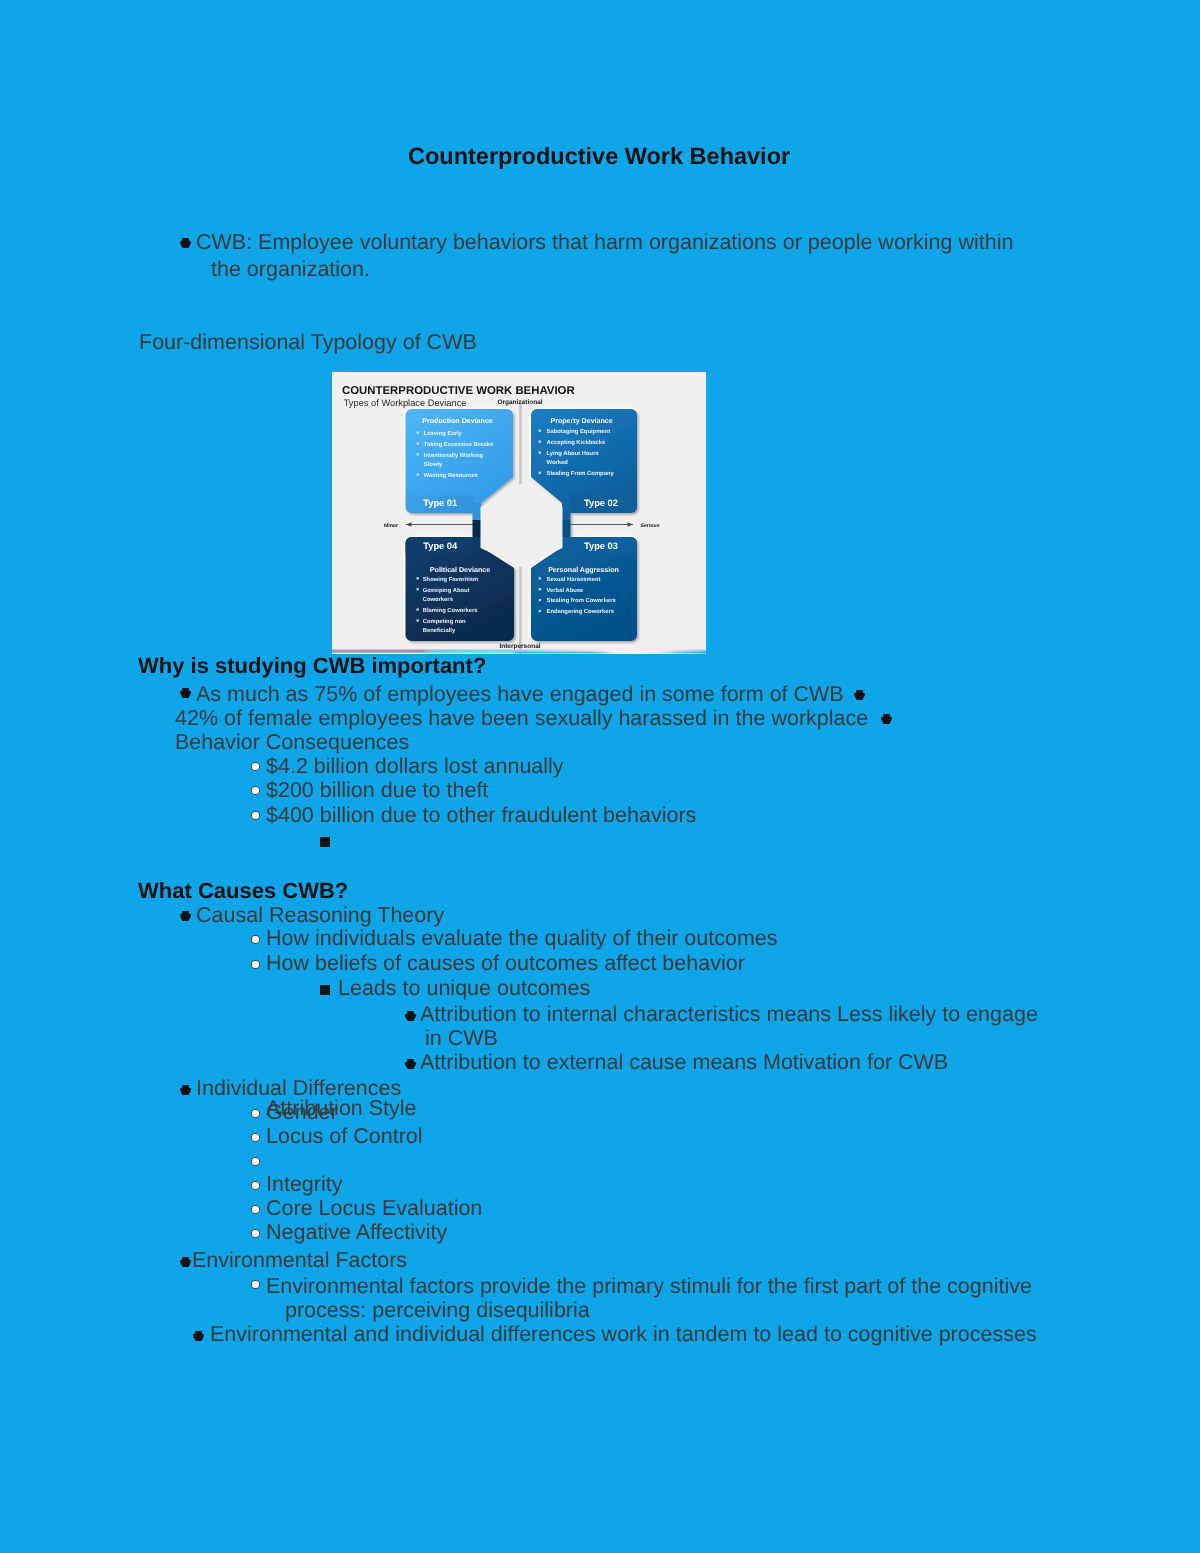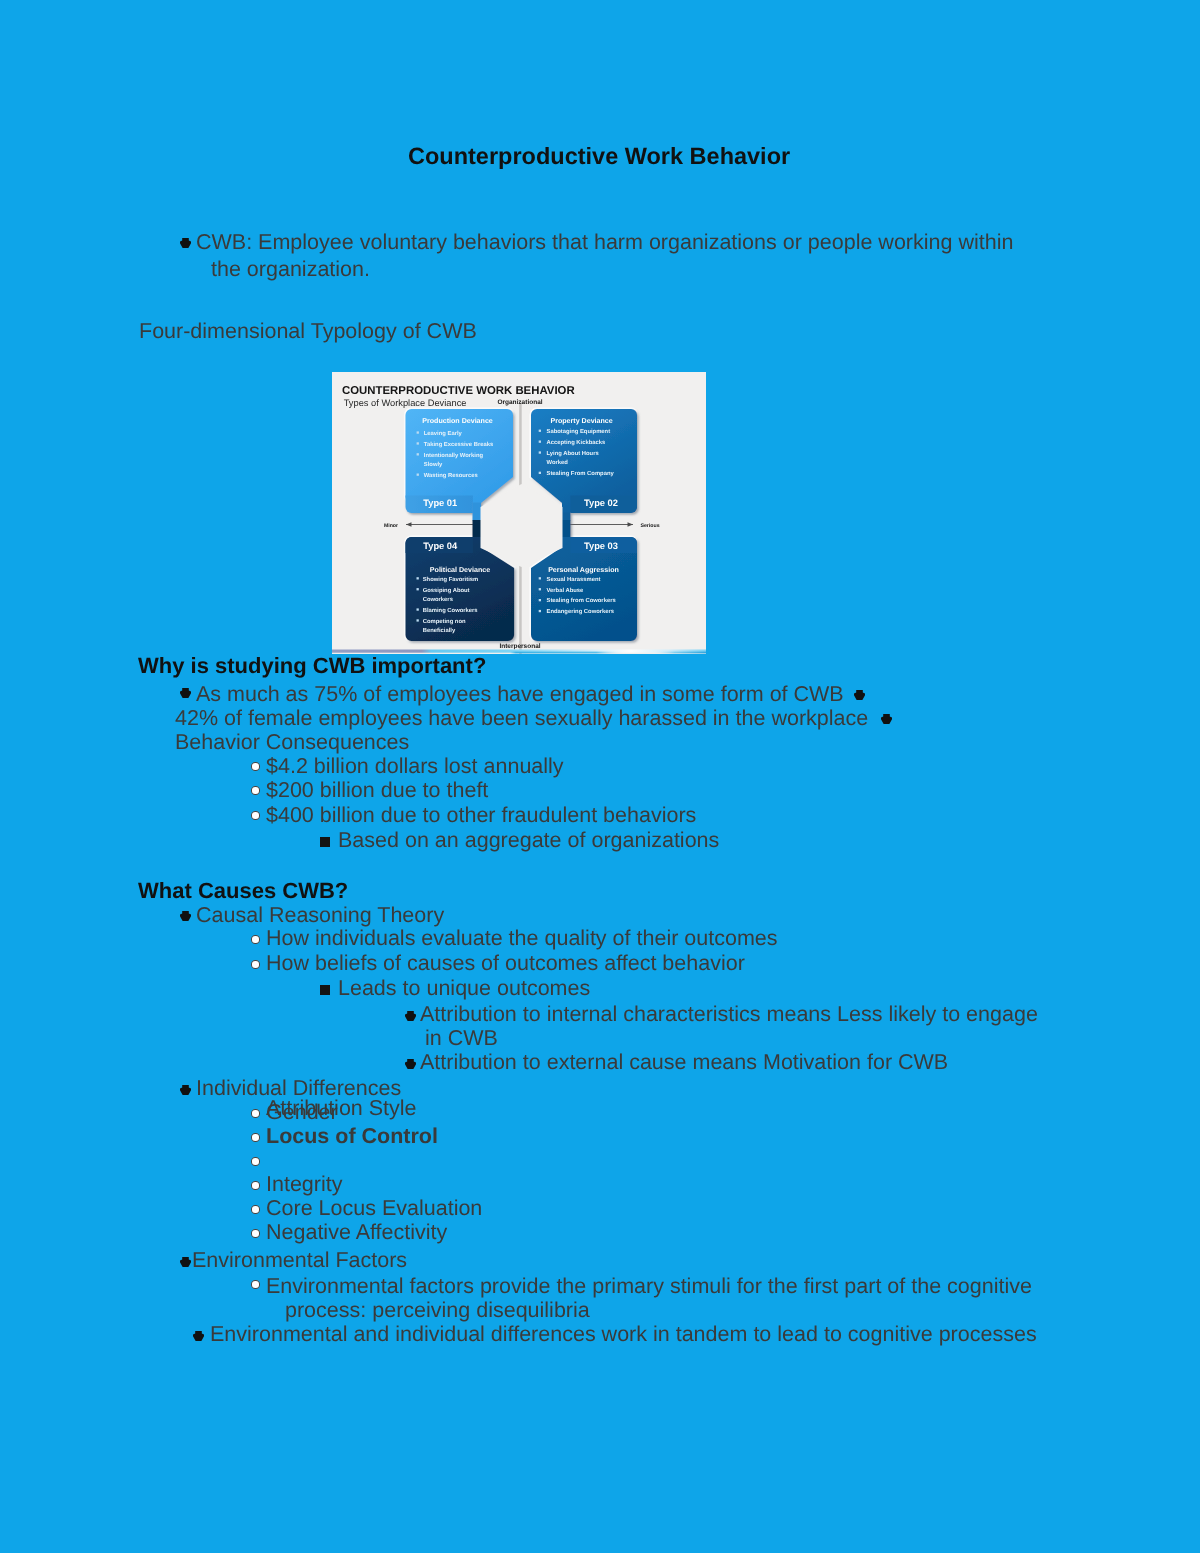--- a/index.html
+++ b/index.html
@@ -18,21 +18,21 @@
 </head>
 <body>
 
 <div class="page">
   <div class="ttl" style="left:408px;top:143px;">Counterproductive Work Behavior</div>
 
   <span class="bd" style="left:180px;top:238px;"></span>
   <div class="ln" style="left:196px;top:230px;">CWB: Employee voluntary behaviors that harm organizations or people working within</div>
   <div class="ln" style="left:211px;top:257px;">the organization.</div>
 
-  <div class="ln" style="left:139px;top:319px;">Four-dimensional Typology of CWB</div>
+  <div class="ln" style="left:139px;top:330px;">Four-dimensional Typology of CWB</div>
 
   <div class="fig" id="figure" style="left:332px;top:372px;width:374px;height:282px;">
    <svg width="374" height="282" viewBox="0 0 374 282">
     <defs>
       <linearGradient id="gTL" x1="0" y1="0" x2="0.85" y2="1">
         <stop offset="0" stop-color="#50b6f8"></stop>
             <stop offset="1" stop-color="#2f9bea"></stop>
       </linearGradient>
       <linearGradient id="gTLb" x1="0" y1="0" x2="1" y2="0">
         <stop offset="0" stop-color="#3ea1e8"></stop>
@@ -201,21 +201,20 @@
   <span class="bo" style="left:251px;top:762px;"></span>
   <div class="ln" style="left:266px;top:754px;">$4.2 billion dollars lost annually</div>
 
   <span class="bo" style="left:251px;top:786px;"></span>
   <div class="ln" style="left:266px;top:778px;">$200 billion due to theft</div>
 
   <span class="bo" style="left:251px;top:811px;"></span>
   <div class="ln" style="left:266px;top:803px;">$400 billion due to other fraudulent behaviors</div>
 
   <span class="bq" style="left:320px;top:837px;"></span>
-  <div class="ln" style="left:338px;top:828px;">Based on an aggregate of organizations</div>
 
   <div class="hd" style="left:138px;top:878px;">What Causes CWB?</div>
 
   <span class="bd" style="left:180px;top:911px;"></span>
   <div class="ln" style="left:196px;top:903px;">Causal Reasoning Theory</div>
 
   <span class="bo" style="left:251px;top:935px;"></span>
   <div class="ln" style="left:266px;top:926px;">How individuals evaluate the quality of their outcomes</div>
 
   <span class="bo" style="left:251px;top:960px;"></span>
@@ -231,21 +230,21 @@
   <span class="bd" style="left:405px;top:1059px;"></span>
   <div class="ln" style="left:420px;top:1050px;">Attribution to external cause means Motivation for CWB</div>
 
   <span class="bd" style="left:180px;top:1085px;"></span>
   <div class="ln" style="left:196px;top:1076px;">Individual Differences</div>
 
   <span class="bo" style="left:251px;top:1109px;"></span>
   <div class="ln" style="left:266px;top:1100px;">Gender</div>
 
   <span class="bo" style="left:251px;top:1133px;"></span>
-  <div class="ln" style="left:266px;top:1124px;font-weight:bold;">Locus of Control</div>
+  <div class="ln" style="left:266px;top:1124px;">Locus of Control</div>
 
   <span class="bo" style="left:251px;top:1157px;"></span>
   <div class="ln" style="left:266px;top:1096px;">Attribution Style</div>
 
   <span class="bo" style="left:251px;top:1181px;"></span>
   <div class="ln" style="left:266px;top:1172px;">Integrity</div>
 
   <span class="bo" style="left:251px;top:1205px;"></span>
   <div class="ln" style="left:266px;top:1196px;">Core Locus Evaluation</div>
 

